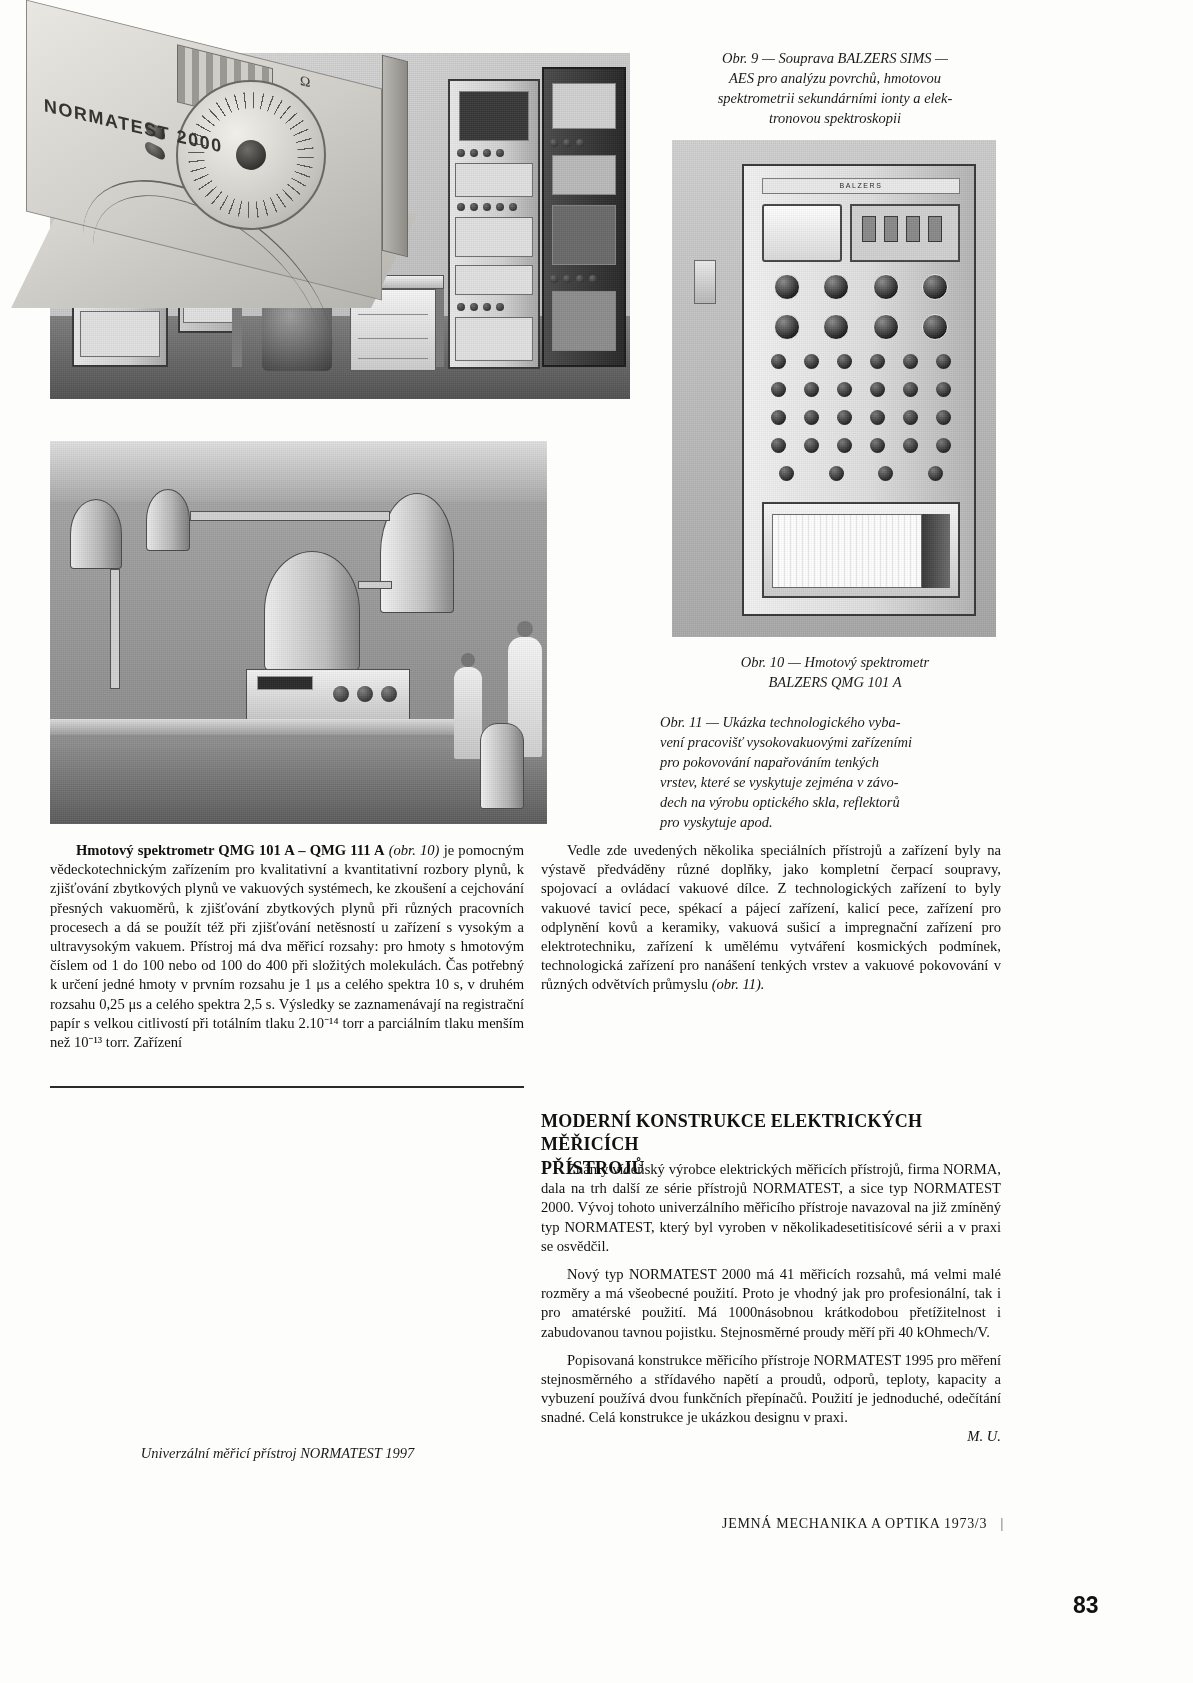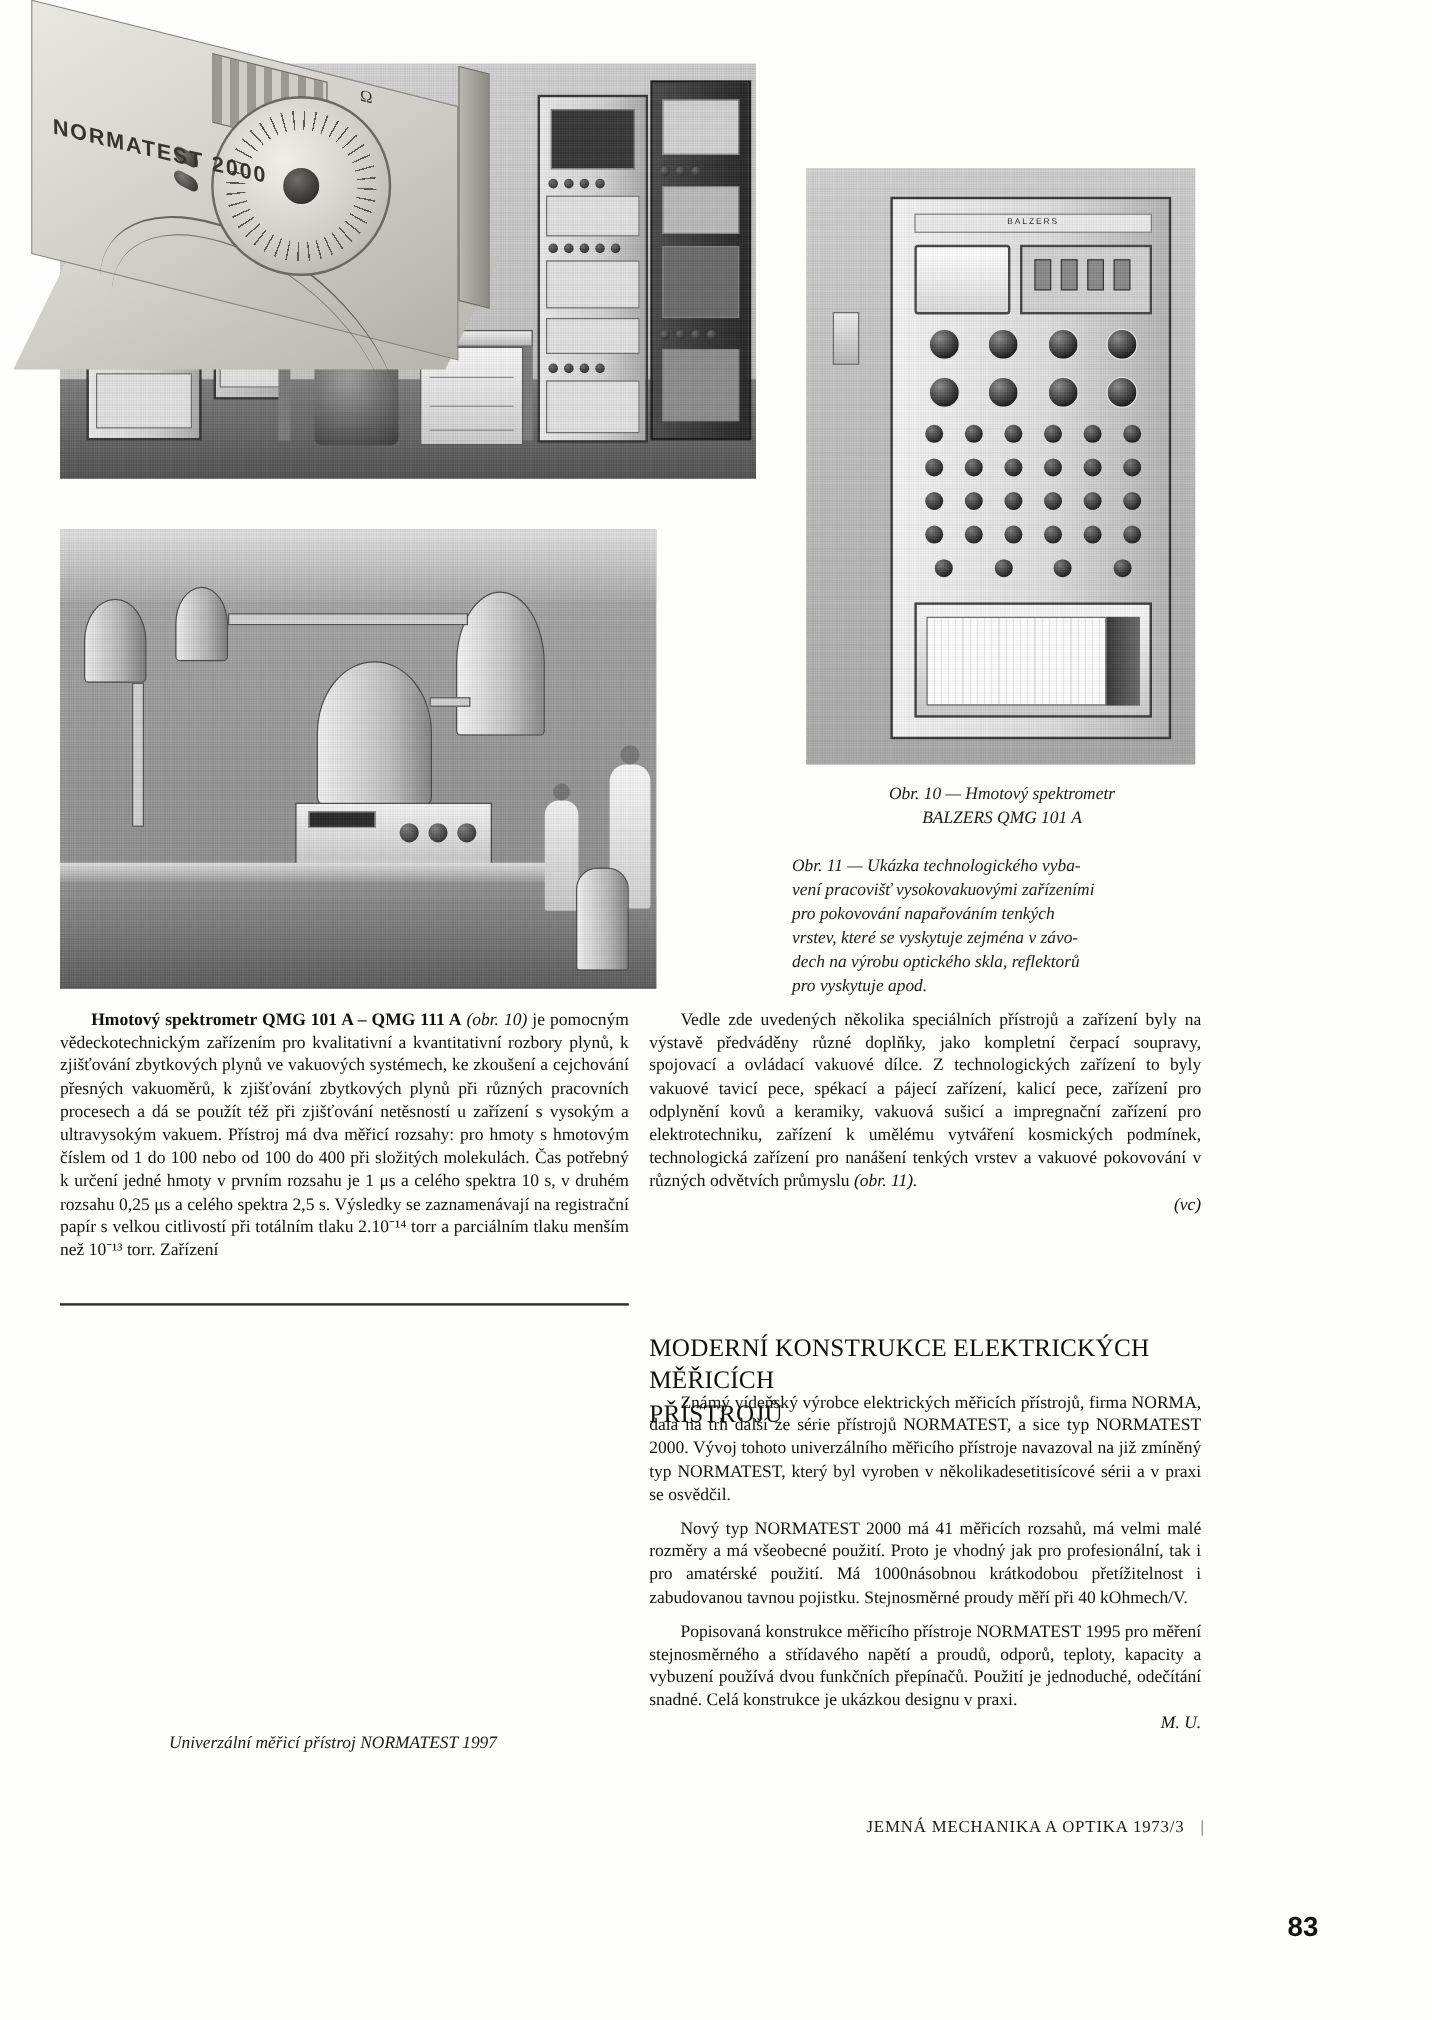--- a/index.html
+++ b/index.html
@@ -59,22 +59,22 @@
   .col p { margin: 0 0 0 0; text-indent: 26px; }
   .col p + p { margin-top: 9px; }
   .col .noind { text-indent: 0; }
   .lead { font-weight: bold; }
   .ital { font-style: italic; }
   .sig { text-align: right; font-style: italic; display: block; }
 
   h2.sect {
     position: absolute;
     font-family: "Liberation Serif", serif;
-    font-weight: normal;
-    font-size: 21px;
+    font-weight: bold;
+    font-size: 18px;
     line-height: 1.3;
     letter-spacing: .2px;
     margin: 0;
     color: #111;
   }
 
   hr.rule {
     position: absolute;
     border: none;
     border-top: 2px solid #2b2b2b;
@@ -520,20 +520,26 @@
           <i></i>
         </div>
       <div class="scr" style="left:10%;top:222px;width:80%;height:60px;background:#8e8c86;"></div>
     </div>
 
     <div class="lbl" style="left:184px;top:34px;">SIMS</div>
     <div class="lbl" style="left:296px;top:82px;">AES</div>
     <div class="noise"></div>
   </div>
 
+  <div class="caption" style="left:672px; top:48px; width:326px;">
+    <div>Obr. 9 — Souprava BALZERS SIMS —</div>
+    <div>AES pro analýzu povrchů, hmotovou</div>
+    <div>spektrometrii sekundárními ionty a elek-</div>
+    <div>tronovou spektroskopii</div>
+  </div>
 
   <div class="photo" id="photo-qmg">
     <div class="roomwall"></div>
     <div class="wallbox"></div>
     <div class="cabinet">
       <div class="brand">BALZERS</div>
       <div class="meter"></div>
       <div class="disp">
         <i style="left:10px;"></i>
           <i style="left:32px;"></i>
@@ -634,21 +640,20 @@
     <div class="cyl"></div>
     <div class="noise"></div>
   </div>
 
   <div class="col" style="left:50px; top:841px; width:474px;">
     <p><span class="lead">Hmotový spektrometr QMG 101 A – QMG 111 A</span><span> </span><span class="ital">(obr. 10)</span><span> je pomocným vědeckotechnickým zařízením pro kvalitativní a kvantitativní rozbory plynů, k zjišťování zbytkových plynů ve vakuových systémech, ke zkoušení a cejchování přesných vakuoměrů, k zjišťování zbytkových plynů při různých pracovních procesech a dá se použít též při zjišťování netěsností u zařízení s vysokým a ultravysokým vakuem. Přístroj má dva měřicí rozsahy: pro hmoty s hmotovým číslem od 1 do 100 nebo od 100 do 400 při složitých molekulách. Čas potřebný k určení jedné hmoty v prvním rozsahu je 1 μs a celého spektra 10 s, v druhém rozsahu 0,25 μs a celého spektra 2,5 s. Výsledky se zaznamenávají na registrační papír s velkou citlivostí při totálním tlaku 2.10⁻¹⁴ torr a parciálním tlaku menším než 10⁻¹³ torr. Zařízení</span></p>
   </div>
 
   <div class="col" style="left:541px; top:841px; width:460px;">
     <p><span>Vedle zde uvedených několika speciálních přístrojů a zařízení byly na výstavě předváděny různé doplňky, jako kompletní čerpací soupravy, spojovací a ovládací vakuové dílce. Z technologických zařízení to byly vakuové tavicí pece, spékací a pájecí zařízení, kalicí pece, zařízení pro odplynění kovů a keramiky, vakuová sušicí a impregnační zařízení pro elektrotechniku, zařízení k umělému vytváření kosmických podmínek, technologická zařízení pro nanášení tenkých vrstev a vakuové pokovování v různých odvětvích průmyslu</span><span> </span><span class="ital">(obr. 11).</span></p>
-    <span class="sig">(vc)</span>
   </div>
 
   <hr class="rule" style="left:50px; top:1086px; width:474px;">
 
   <div id="photo-norma">
     <div class="shadow"></div>
     <div class="face">
       <div class="strip"></div>
       <div class="scalearc"></div>
       <div class="scalearc2"></div>

